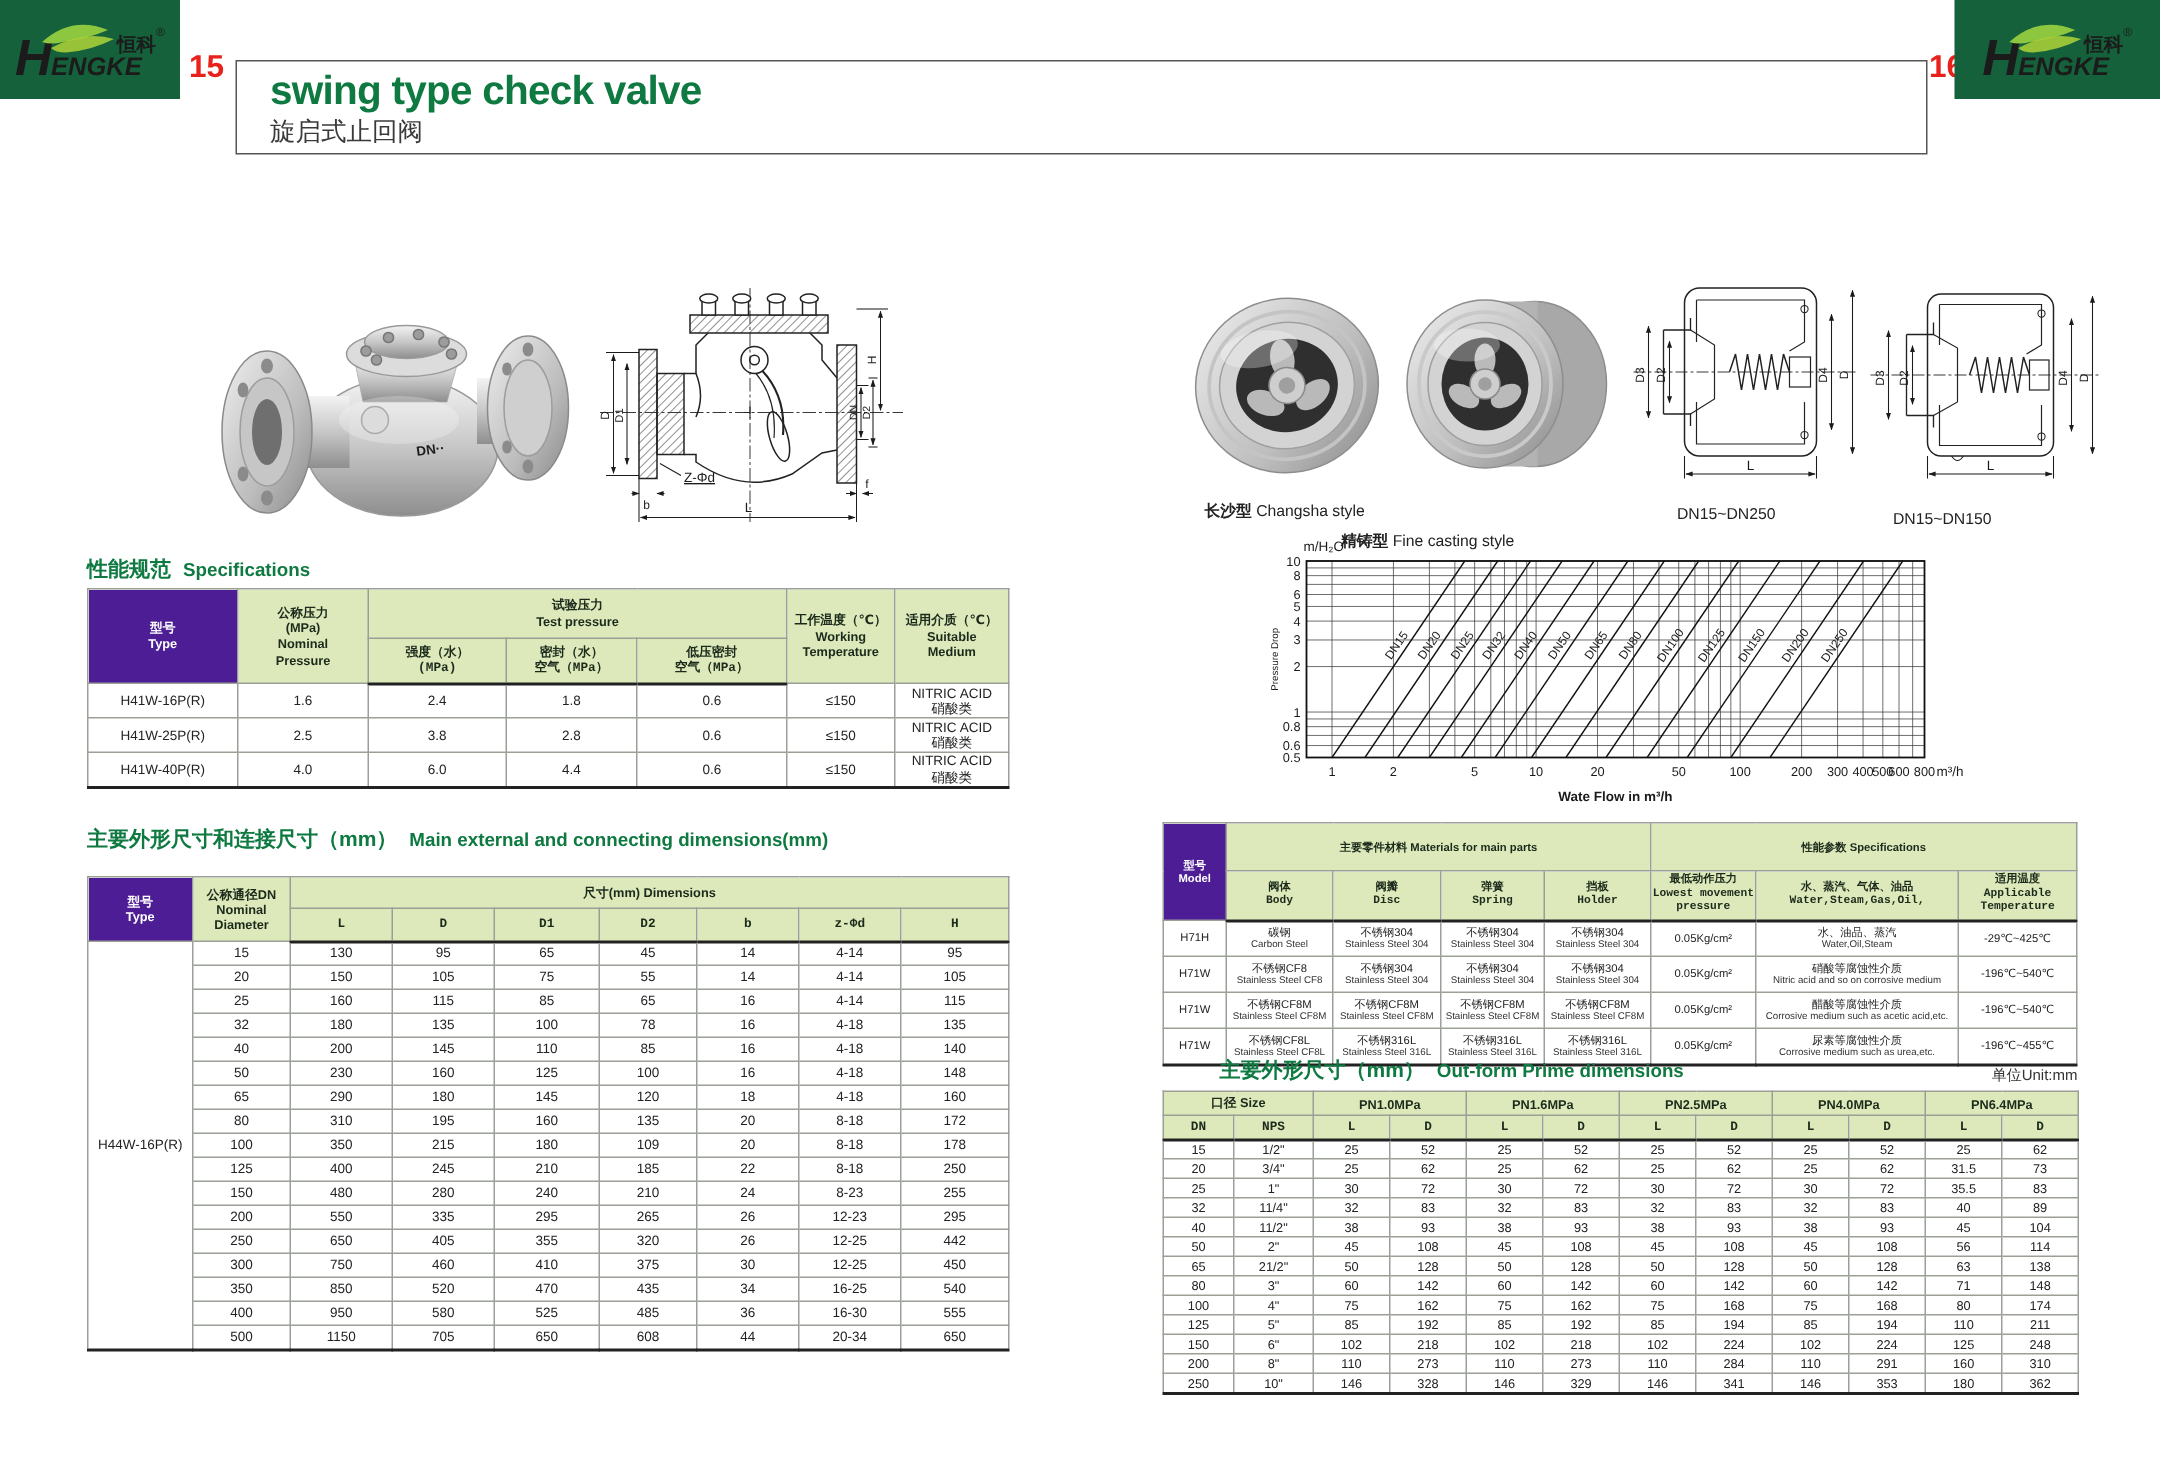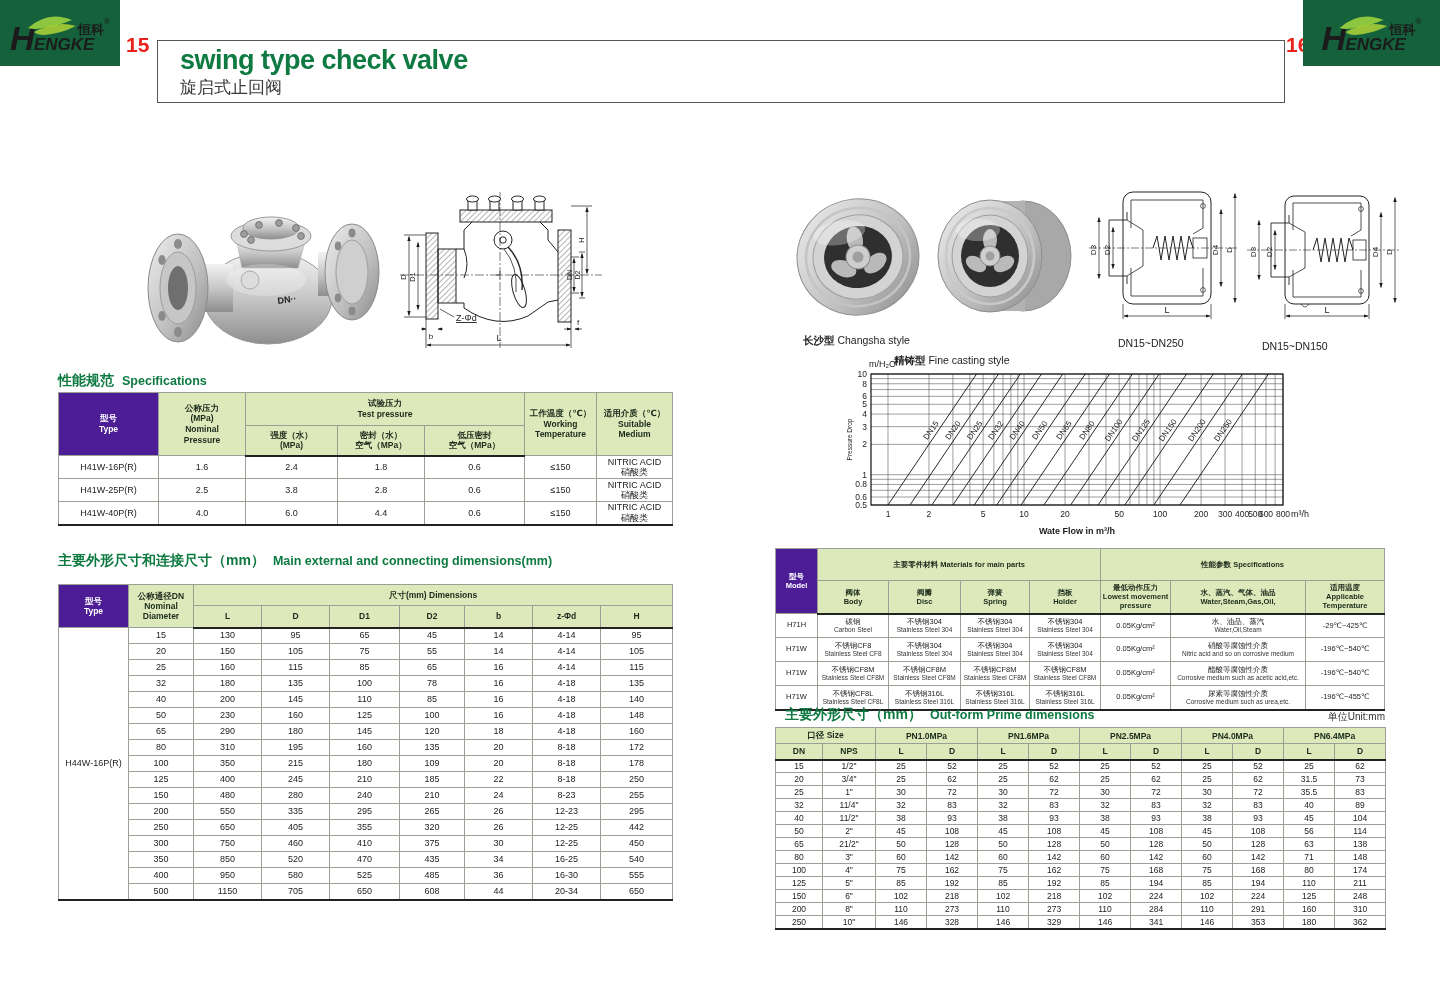--- a/index.html
+++ b/index.html
@@ -20,27 +20,27 @@
   .hgroup .s { color:#3a3a3a; font-size:17px; margin-top:2px; }
   #hgroup-left { left:22px; }
   #hgroup-right { left:610px; }
 
   
   .sec-title { white-space:nowrap; }
   .sec-title .cn { color:#0e7a41; font-weight:bold; font-size:14px; }
   .sec-title .en { color:#0e7a41; font-weight:bold; font-size:12.5px; margin-left:8px; }
   #sec-spec { left:58px; top:371px; }
   #sec-dims { left:58px; top:551px; }
-  #sec-outform { left:785px; top:705px; }
+  #sec-outform { left:813px; top:705px; }
   #unit-note { left:1270px; top:710px; width:115px; text-align:right; font-size:10px; color:#333; }
 
   
   table.tbl { border-collapse:collapse; table-layout:fixed; background:#fff; border-top:1.5px solid #222; border-bottom:2px solid #222; }
   table.tbl th, table.tbl td { border:1px solid #9aa096; text-align:center; vertical-align:middle; overflow:hidden; }
-  table.tbl thead tr:last-child th { border-bottom:2px solid #222; }
+  table.tbl thead tr:last-child th { border-bottom:2px solid #222;font-family:Liberation Mono, monospace; }
   .th-dark { background:#4c1d95; color:#fff; }
   .th-lite { background:#dde9ba; color:#1c2a1c; }
   table.tbl th { font-weight:bold; white-space:pre-line; }
   .type-cell { white-space:pre-line; font-size:9px; background:#fff; }
 
   #spec-table { left:58px; top:392px; width:614px; }
   #spec-table th { font-size:8.5px; line-height:1.25; }
   #spec-table td { font-size:9px; height:23px; line-height:1.15; }
   #spec-table .th-r1 { height:33px; }
   #spec-table .th-r2 { height:30px; }

